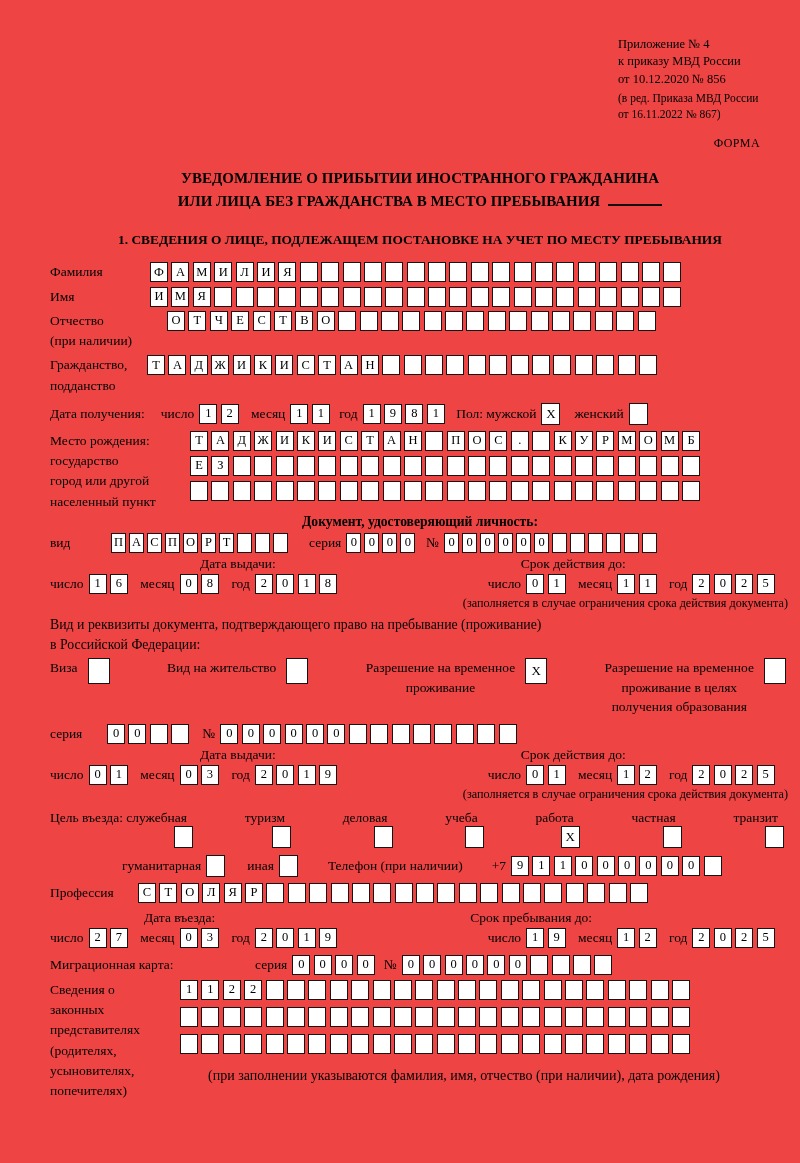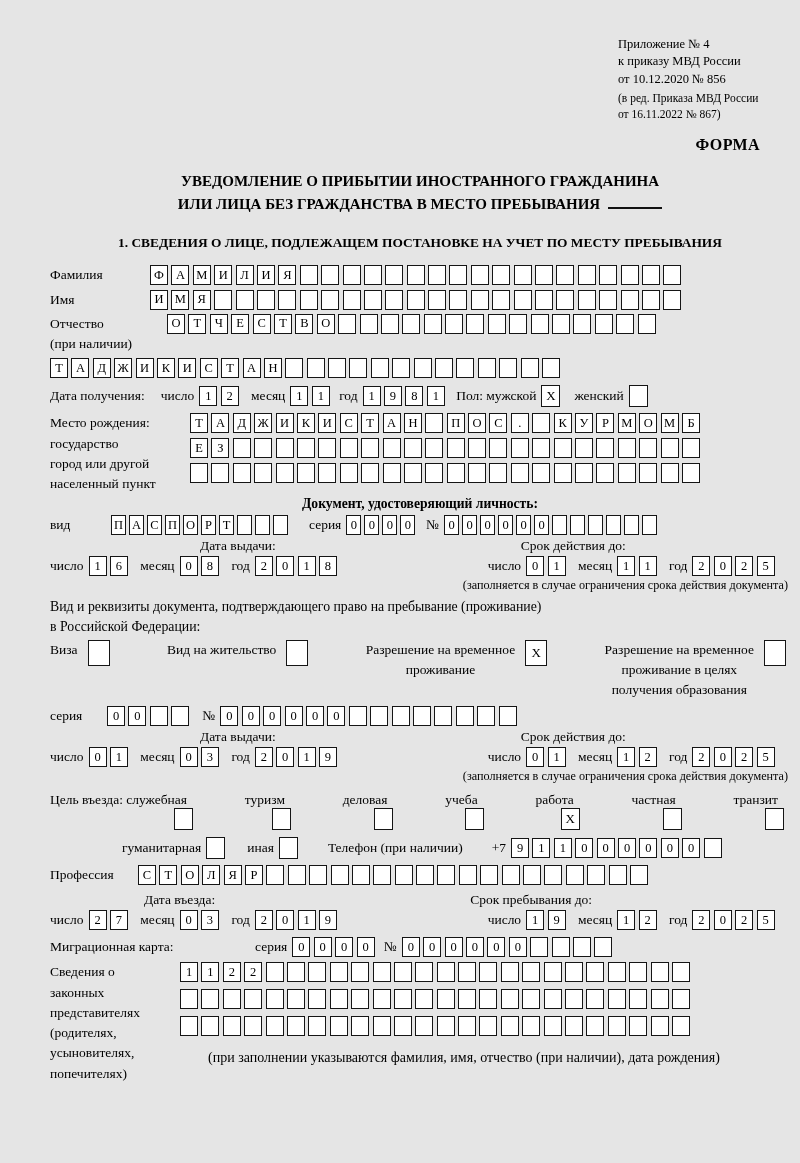--- a/index.html
+++ b/index.html
@@ -1,26 +1,26 @@
 <!DOCTYPE html>
 <html><head>
 <meta charset="utf-8">
 <style>
   * { margin:0; padding:0; box-sizing:border-box; }
   html,body { background:#fff; }
   .page {
     position:relative; width:800px; height:1163px; overflow:hidden;
-    background:#e5e5e5; color:#000;
+    background:#ef4444; color:#000;
     font-family:"Liberation Serif","DejaVu Serif",serif;
     padding:36px 10px 0 50px;
   }
   .annex { margin-left:568px; font-size:12.5px; line-height:1.38; }
   .annex .ed { font-size:11.5px; }
   .annex .ed-first { margin-top:3px; }
-  .forma { text-align:right; padding-right:30px; font-weight:700; font-size:16px; margin-top:14px; letter-spacing:.4px; }
+  .forma { text-align:right; padding-right:30px; font-weight:400; font-size:12px; margin-top:14px; letter-spacing:.4px; }
   .title { text-align:center; font-weight:700; font-size:15px; margin-top:16px; line-height:1.5; }
   .uline { display:inline-block; width:54px; border-bottom:2px solid #111; margin-left:8px; vertical-align:baseline; }
   .sect { text-align:center; font-weight:700; font-size:13.4px; margin-top:20px; }
 
   .frow { display:flex; align-items:flex-start; margin-top:4px; }
   .vcenter { align-items:center; }
   .lbl { font-size:13.5px; line-height:1.5; flex-shrink:0; }
   .lbl-s { font-size:13.5px; margin-right:5px; flex-shrink:0; }
 
   .cells { display:inline-flex; flex-wrap:nowrap; }
@@ -165,20 +165,24 @@
         <span class="cell"></span>
         <span class="cell"></span>
         <span class="cell"></span>
         <span class="cell"></span>
         <span class="cell"></span>
         <span class="cell"></span>
       </span>
   </div>
 
   <div class="frow">
+    <span class="lbl" style="width:97px;">
+      <div>Гражданство,</div>
+      <div>подданство</div>
+    </span>
     <span class="cells">
         <span class="cell">Т</span>
         <span class="cell">А</span>
         <span class="cell">Д</span>
         <span class="cell">Ж</span>
         <span class="cell">И</span>
         <span class="cell">К</span>
         <span class="cell">И</span>
         <span class="cell">С</span>
         <span class="cell">Т</span>

